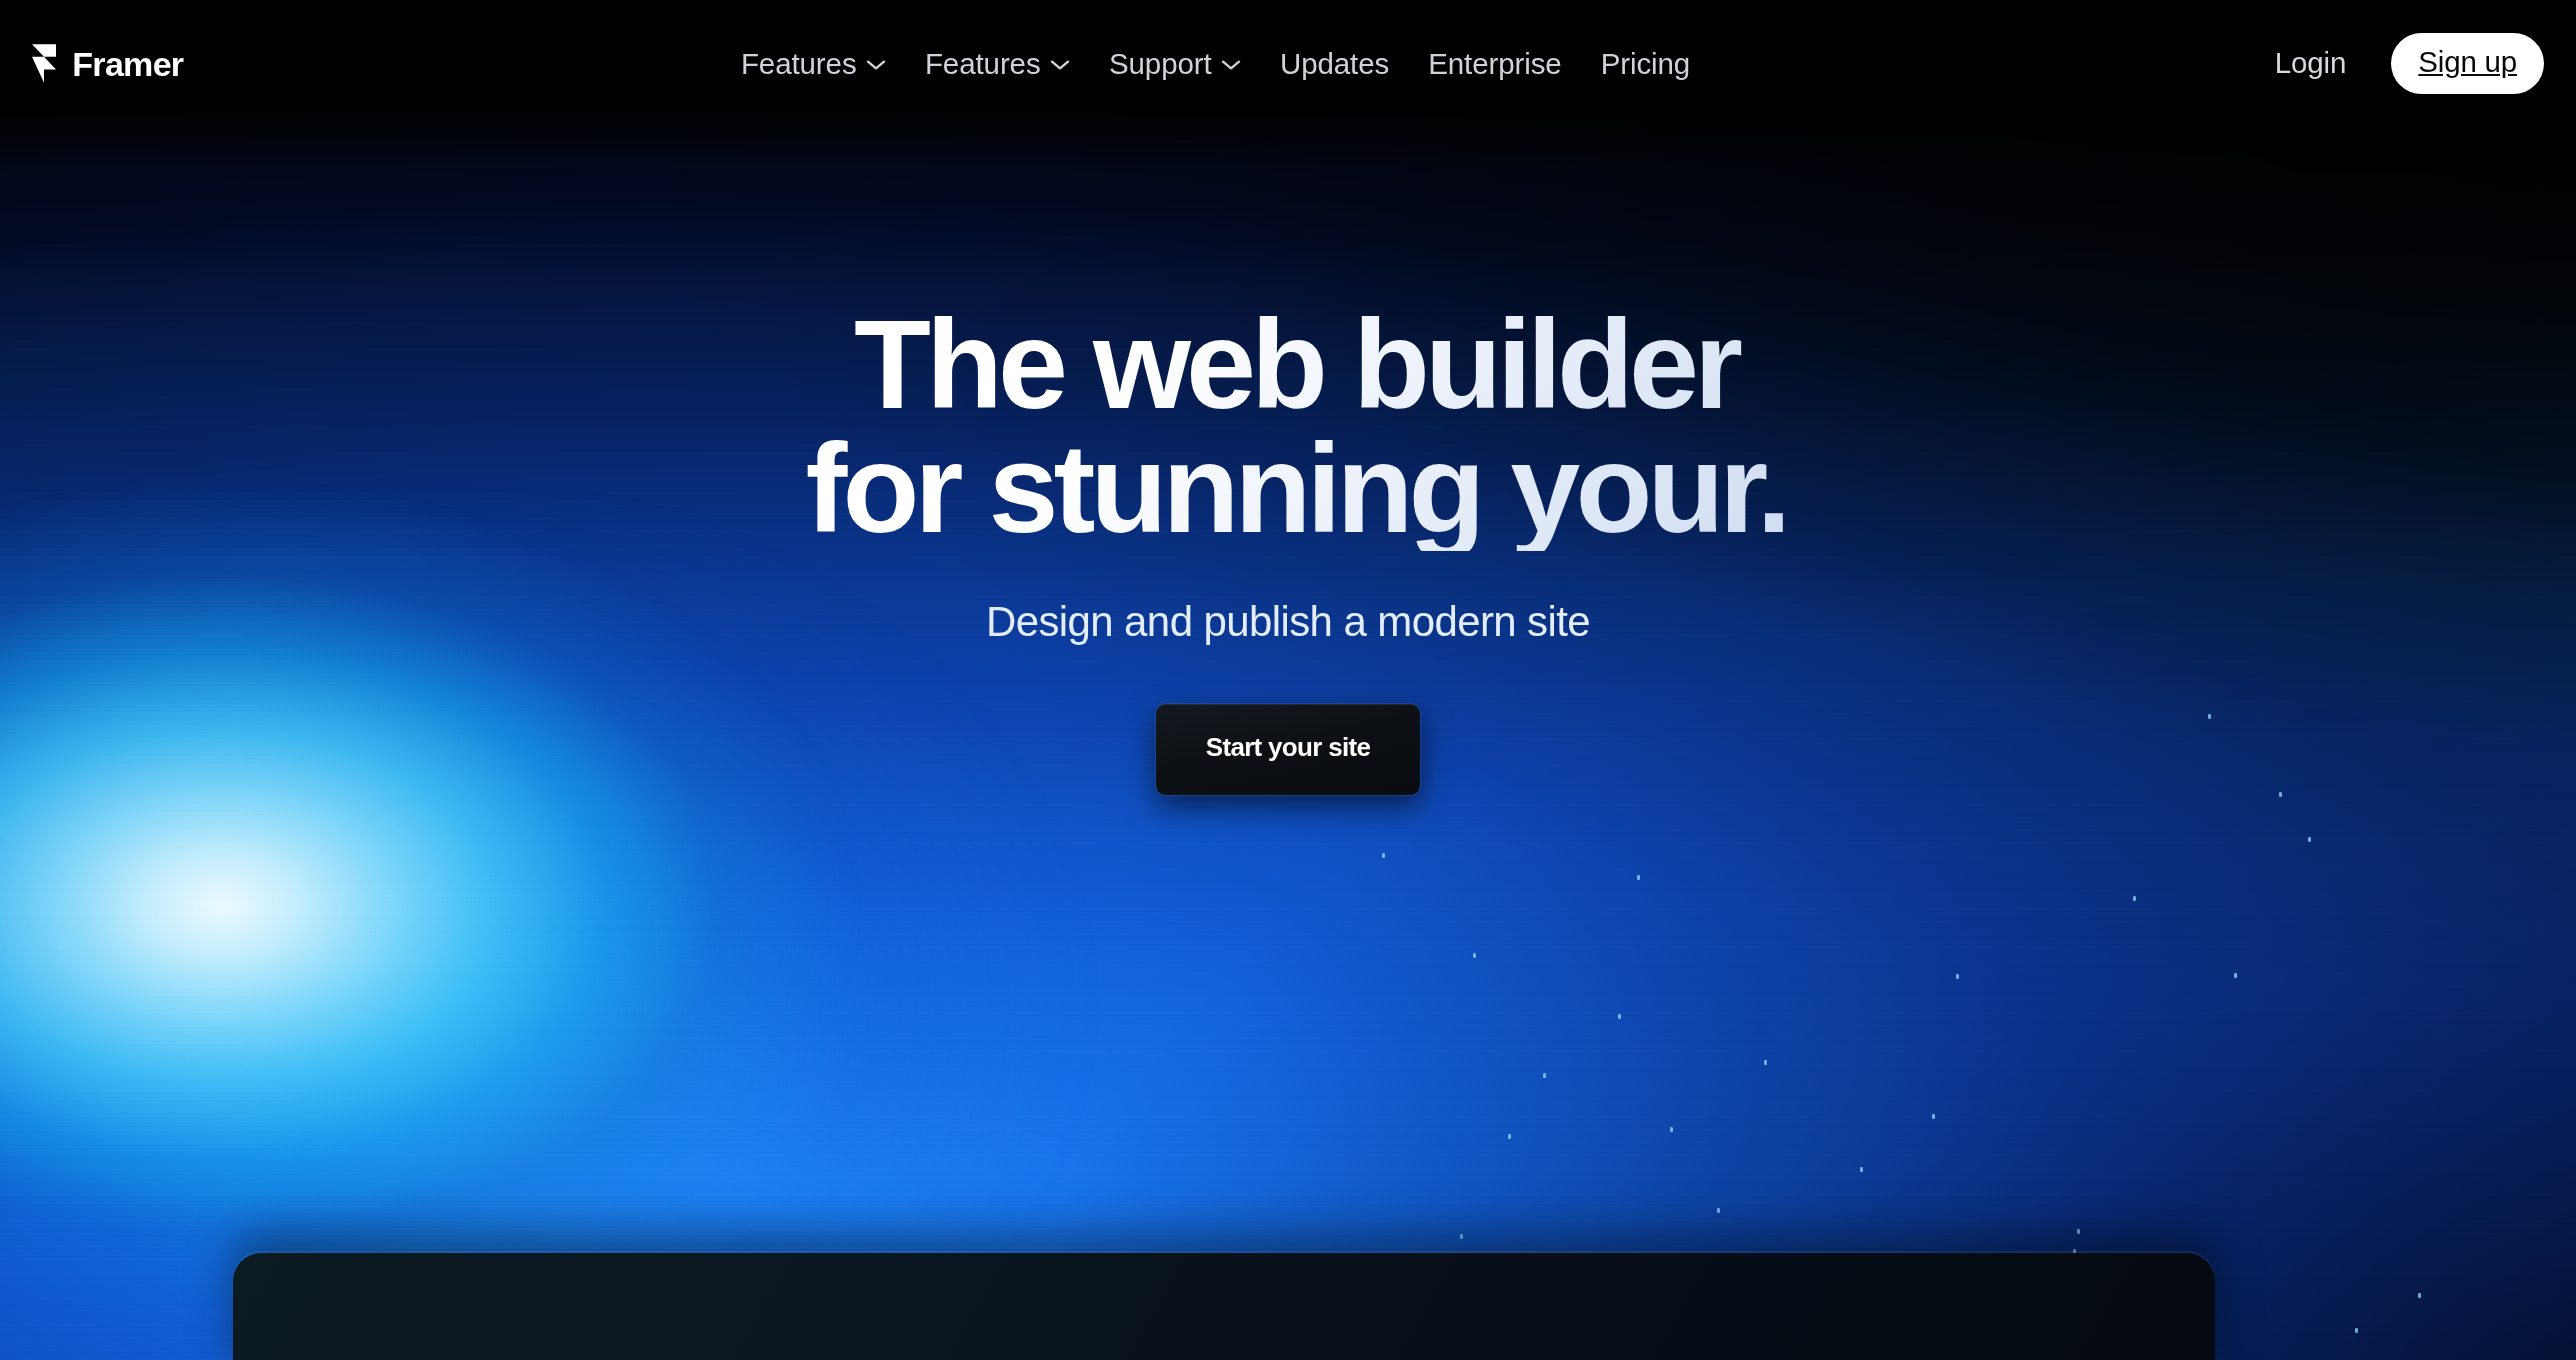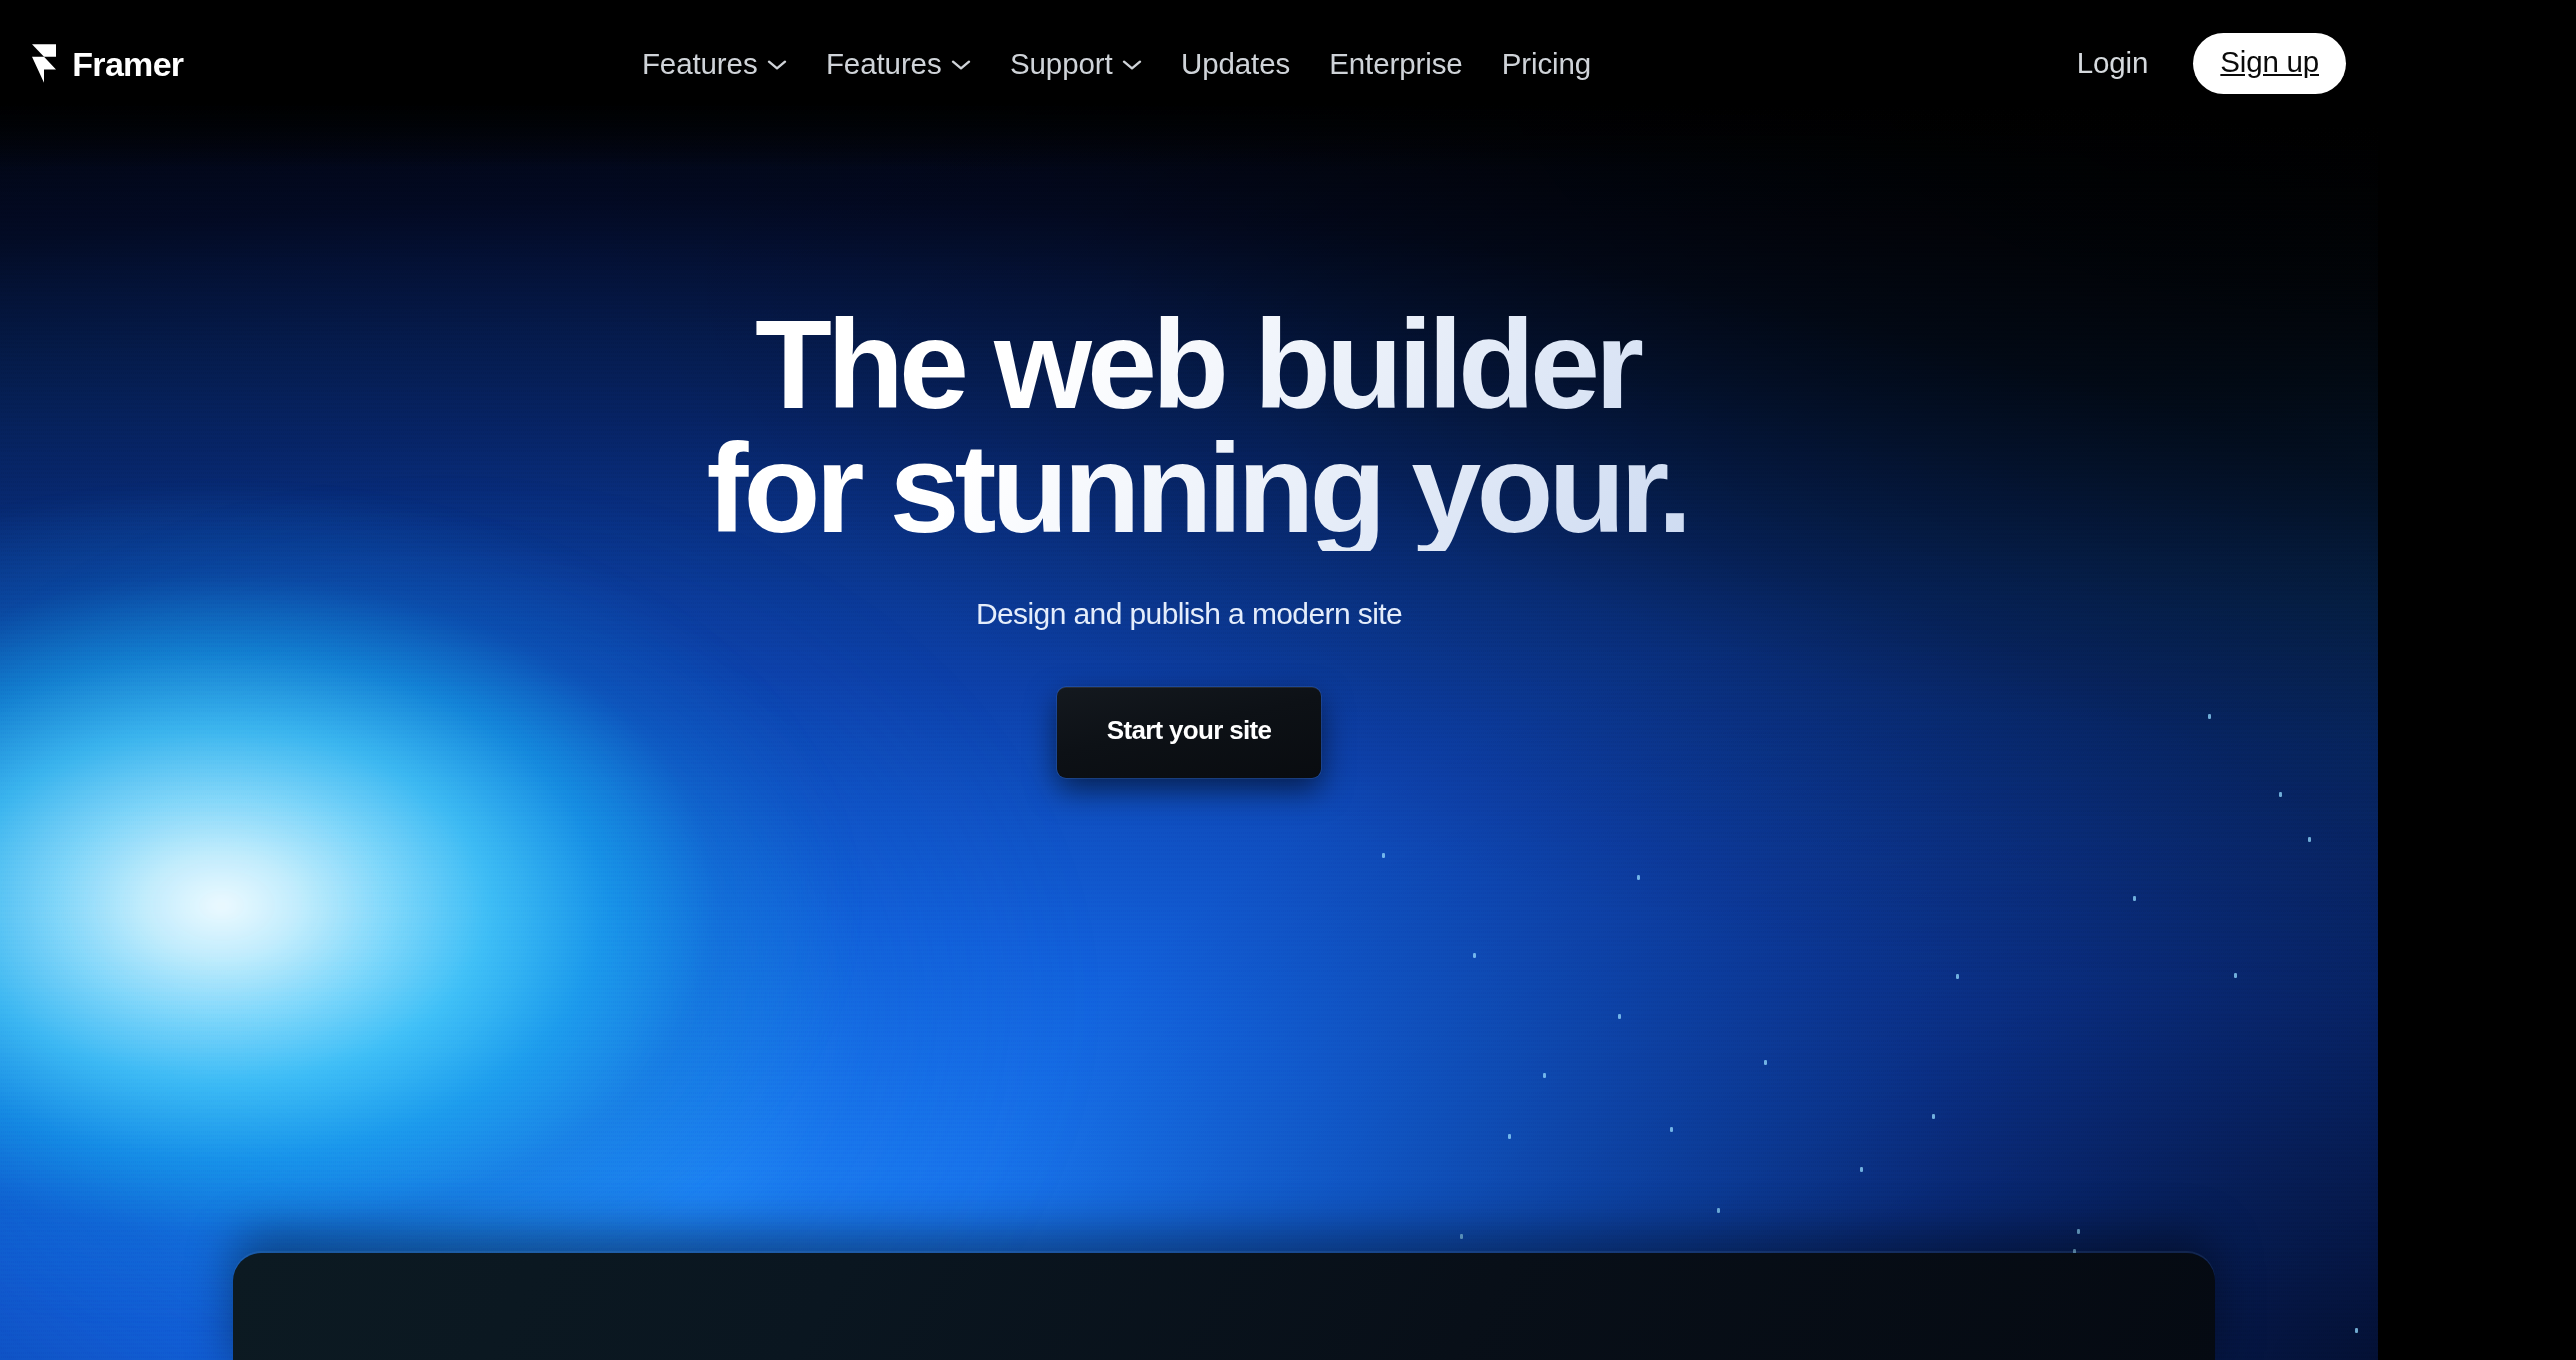--- a/index.html
+++ b/index.html
@@ -7,21 +7,21 @@
   html, body {
     width:2576px; height:1360px;
     background:#000;
     overflow:hidden;
     font-family:"Liberation Sans", sans-serif;
   }
 
   
   .stage {
     position:relative;
-    width:2378px; height:1360px;
+    width:2576px; height:1360px;
     background:#7f1d1d;
     overflow:hidden;
   }
 
   
   .bg-base {
     position:absolute; inset:0;
     background:
       linear-gradient(180deg,
         #000000 0px,
@@ -184,21 +184,21 @@
     -webkit-background-clip:text;
     background-clip:text;
     color:transparent;
     margin-left:16px;
     -webkit-text-fill-color:transparent;
   }
   .headline-line { display:block; }
 
   .subhead {
     margin-top:42px;
-    font-size:30px;
+    font-size:42px;
     line-height:1.40;
     letter-spacing:-0.6px;
     color:#e4edfb;
   }
   .subhead-line { display:block; }
 
   .cta-wrap { margin-top:52px; display:flex; justify-content:center; }
   .cta {
     position:relative;
     background:linear-gradient(168deg,#14191f 0%, #0d1116 45%, #090c10 100%);

